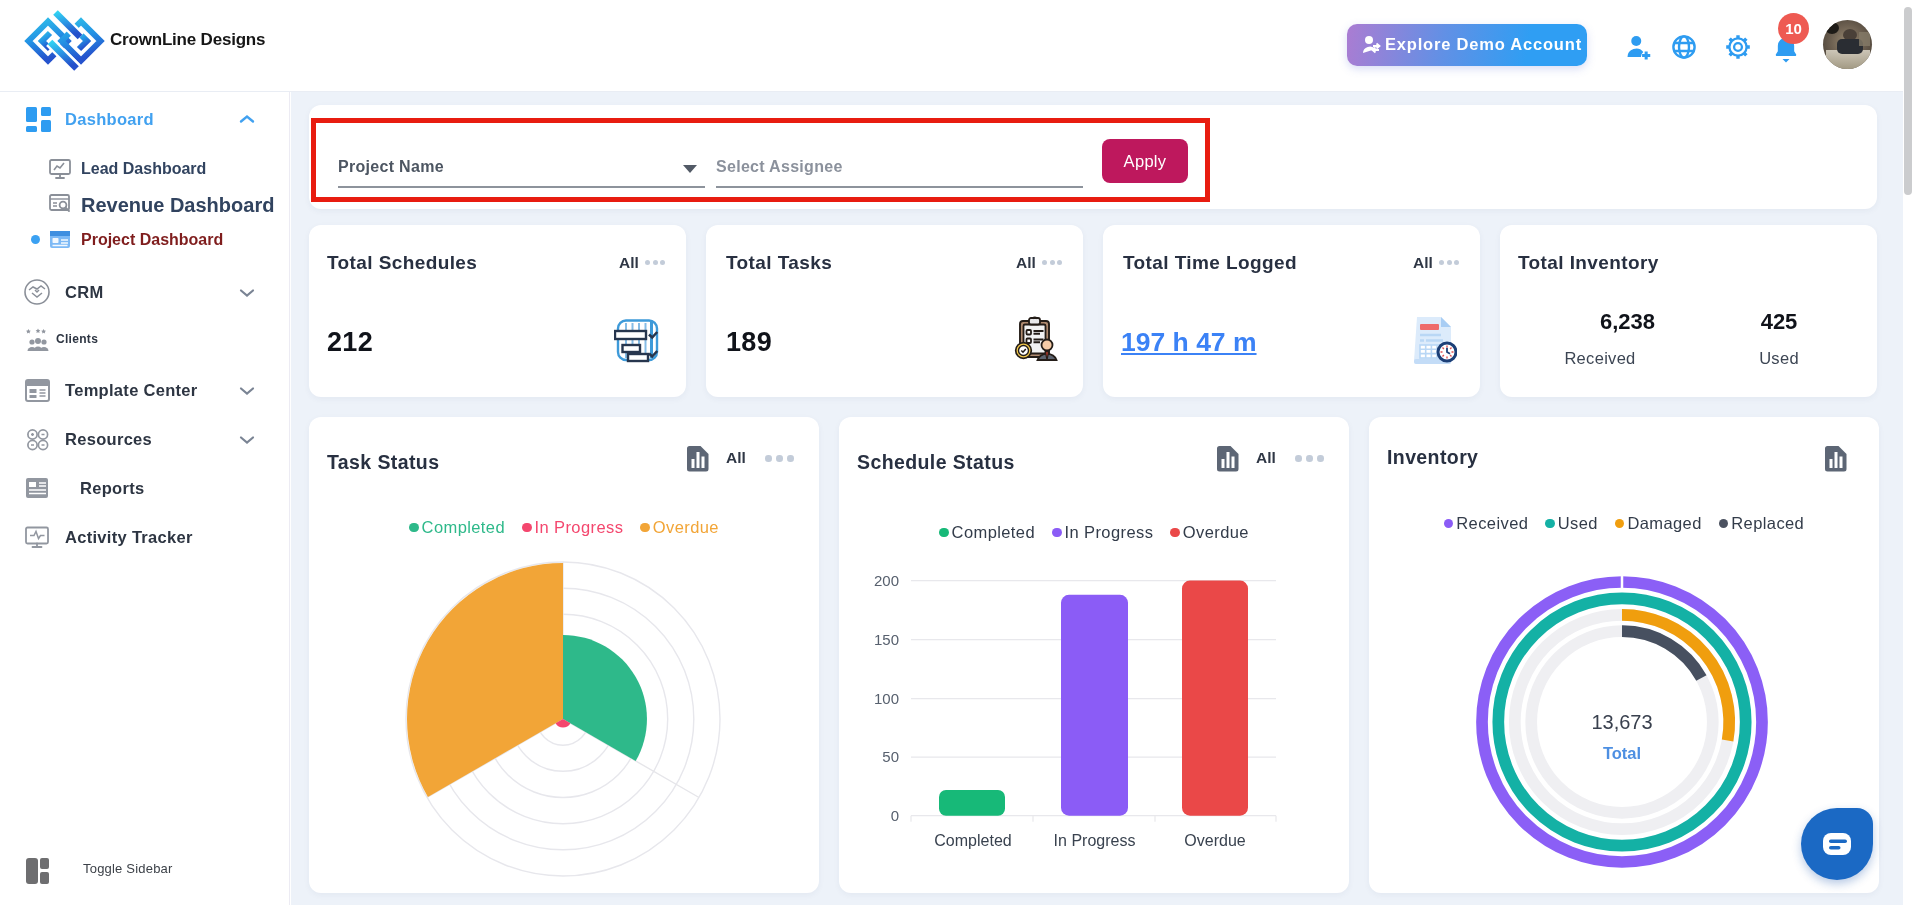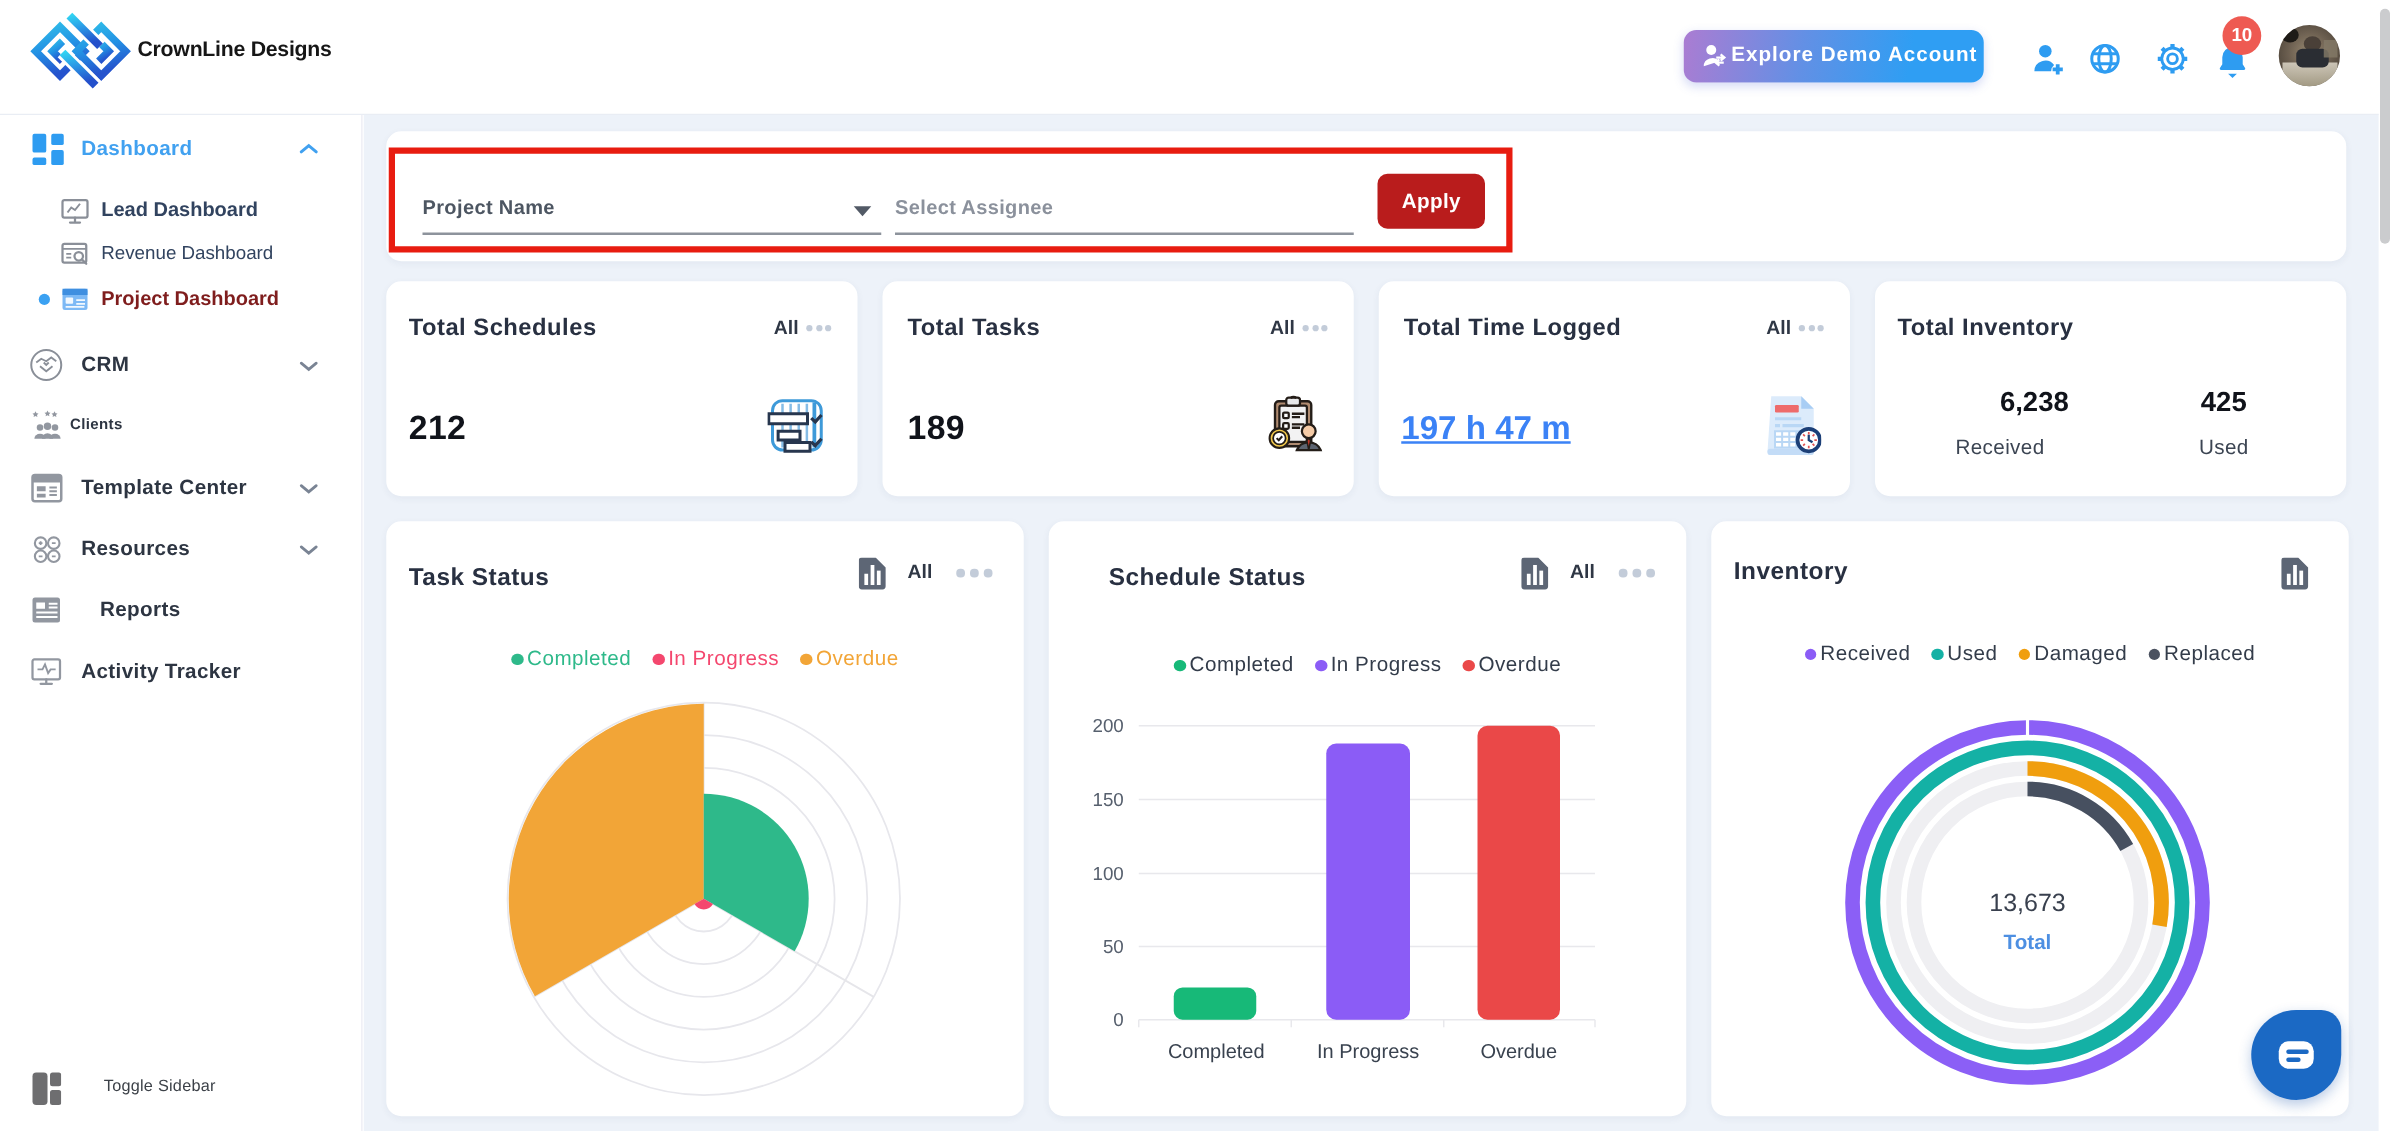--- a/index.html
+++ b/index.html
@@ -122,21 +122,21 @@
 </svg>
 <div class="abs" style="left:81px; top:160px; font-size:16px; font-weight:700; color:#31435f; letter-spacing:0px; z-index:6;">Lead Dashboard</div>
 
 <svg class="abs" style="left:48px; top:191px; z-index:6;" width="24" height="24" viewBox="0 0 24 24" fill="none" stroke="#8a8f98" stroke-width="1.8">
   <rect x="2" y="4" width="19" height="15" rx="1.5"></rect>
   <path d="M2 8 h19" stroke-width="1.4"></path>
   <path d="M5 12 h4 M5 15 h4" stroke-width="1.4"></path>
   <circle cx="15" cy="14" r="3.4"></circle>
   <path d="M17.5 16.5 L21 20" stroke-linecap="round"></path>
 </svg>
-<div class="abs" style="left:81px; top:194px; font-size:15px; font-weight:400; color:#31435f; letter-spacing:0px; z-index:6;text-align:right;">Revenue Dashboard</div>
+<div class="abs" style="left:81px; top:194px; font-size:20px; font-weight:700; color:#31435f; letter-spacing:0px; z-index:6;text-align:right;">Revenue Dashboard</div>
 
 <div class="abs" style="left:31px; top:235px; width:9px; height:9px; border-radius:50%; background:#3ba1f2; z-index:6;"></div>
 <svg class="abs" style="left:48px; top:228px; z-index:6;" width="24" height="24" viewBox="0 0 24 24">
   <rect x="2" y="3" width="20" height="17" rx="2" fill="#7db9f5"></rect>
   <rect x="2" y="3" width="20" height="5" fill="#3f8fe0"></rect>
   <rect x="4.5" y="10" width="6" height="5" rx="0.8" fill="#fff" opacity="0.9"></rect>
   <path d="M13 12 h7 M13 15 h7 M4.5 17.5 h15" stroke="#fff" stroke-width="1.4" opacity="0.9"></path>
 </svg>
 <div class="abs" style="left:81px; top:231px; font-size:16px; font-weight:700; color:#7f1d1d; letter-spacing:0px; z-index:6;">Project Dashboard</div>
 
@@ -209,21 +209,21 @@
 </svg>
 <div class="abs" style="left:83px; top:861px; font-size:13px; font-weight:400; color:#3c4148; letter-spacing:0.2px; z-index:6;">Toggle Sidebar</div>
 
 <div class="card" style="left:309px; top:105px; width:1568px; height:104px;"></div>
 <div class="abs" style="left:311px; top:118px; width:899px; height:84px; border:5px solid #e81c10; z-index:3;"></div>
 <div class="abs" style="left:338px; top:158px; font-size:16px; font-weight:700; color:#4d5662; letter-spacing:0.3px; z-index:3;">Project Name</div>
 <div class="abs" style="left:338px; top:186px; width:367px; height:1.5px; background:#8d939c; z-index:3;"></div>
 <div class="abs" style="left:683px; top:165px; width:0; height:0; border-left:7px solid transparent; border-right:7px solid transparent; border-top:8px solid #525a66; z-index:3;"></div>
 <div class="abs" style="left:716px; top:158px; font-size:16px; font-weight:700; color:#8b919c; letter-spacing:0.3px; z-index:3;">Select Assignee</div>
 <div class="abs" style="left:716px; top:186px; width:367px; height:1.5px; background:#8d939c; z-index:3;"></div>
-<div class="abs" style="left:1102px; top:139px; width:86px; height:44px; border-radius:8px; background:#b91c1c; z-index:3; color:#fff; font-size:16.5px; font-weight:700; text-align:center; line-height:44px; letter-spacing:0.3px;">Apply</div>
+<div class="abs" style="left:1102px; top:139px; width:86px; height:44px; border-radius:8px; background:#be185d; z-index:3; color:#fff; font-size:16.5px; font-weight:400; text-align:center; line-height:44px; letter-spacing:0.3px;">Apply</div>
 
 <div class="card" style="left:309px; top:225px; width:377px; height:172px;"></div>
 <div class="card" style="left:706px; top:225px; width:377px; height:172px;"></div>
 <div class="card" style="left:1103px; top:225px; width:377px; height:172px;"></div>
 <div class="card" style="left:1500px; top:225px; width:377px; height:172px;"></div>
 
 <div class="ctitle" style="left:327px; top:252px;">Total Schedules</div>
 <div class="all" style="left:619px; top:254px;">All</div>
 <div class="dots" style="left:645px; top:260px;">
     <i></i>
@@ -346,21 +346,21 @@
     <circle cx="254" cy="302" r="104.7"></circle>
       <circle cx="254" cy="302" r="130.8"></circle>
       <circle cx="254" cy="302" r="157"></circle>
     <path d="M254 302 L254 145 M254 302 L390 380.5 M254 302 L118 380.5" stroke="#e6e6ea"></path>
   </g>
   <path d="M254 302 L118.9 380.0 A156 156 0 0 1 254.0 146.0 Z" fill="#f2a537"></path>
   <path d="M254 302 L254.0 218.0 A84 84 0 0 1 326.7 344.0 Z" fill="#2eb98a"></path>
   <path d="M254 302 L261.4 306.2 A8.5 8.5 0 0 1 246.6 306.2 Z" fill="#f4476e"></path>
 </svg>
 
-<div class="ctitle" style="left:887px; top:451px; font-size:19.5px;">Schedule Status</div>
+<div class="ctitle" style="left:857px; top:451px; font-size:19.5px;">Schedule Status</div>
 <svg class="iconbtn" style="left:1217px; top:446px;" width="22" height="26" viewBox="0 0 22 26">
     <path d="M2.5 0 h11 L21.5 8 v15 a2.5 2.5 0 0 1-2.5 2.5 h-16.5 a2.5 2.5 0 0 1-2.5-2.5 v-20.5 a2.5 2.5 0 0 1 2.5-2.5z" fill="#5d6675"></path>
     <g fill="#fff">
       <rect x="4.5" y="13" width="3" height="9"></rect>
       <rect x="9.5" y="6" width="3" height="16"></rect>
       <rect x="14.5" y="10.5" width="3" height="11.5"></rect>
     </g>
   </svg>
 <div class="all" style="left:1256px; top:449px;">All</div>
 <div class="cdots" style="left:1295px; top:455px;">

